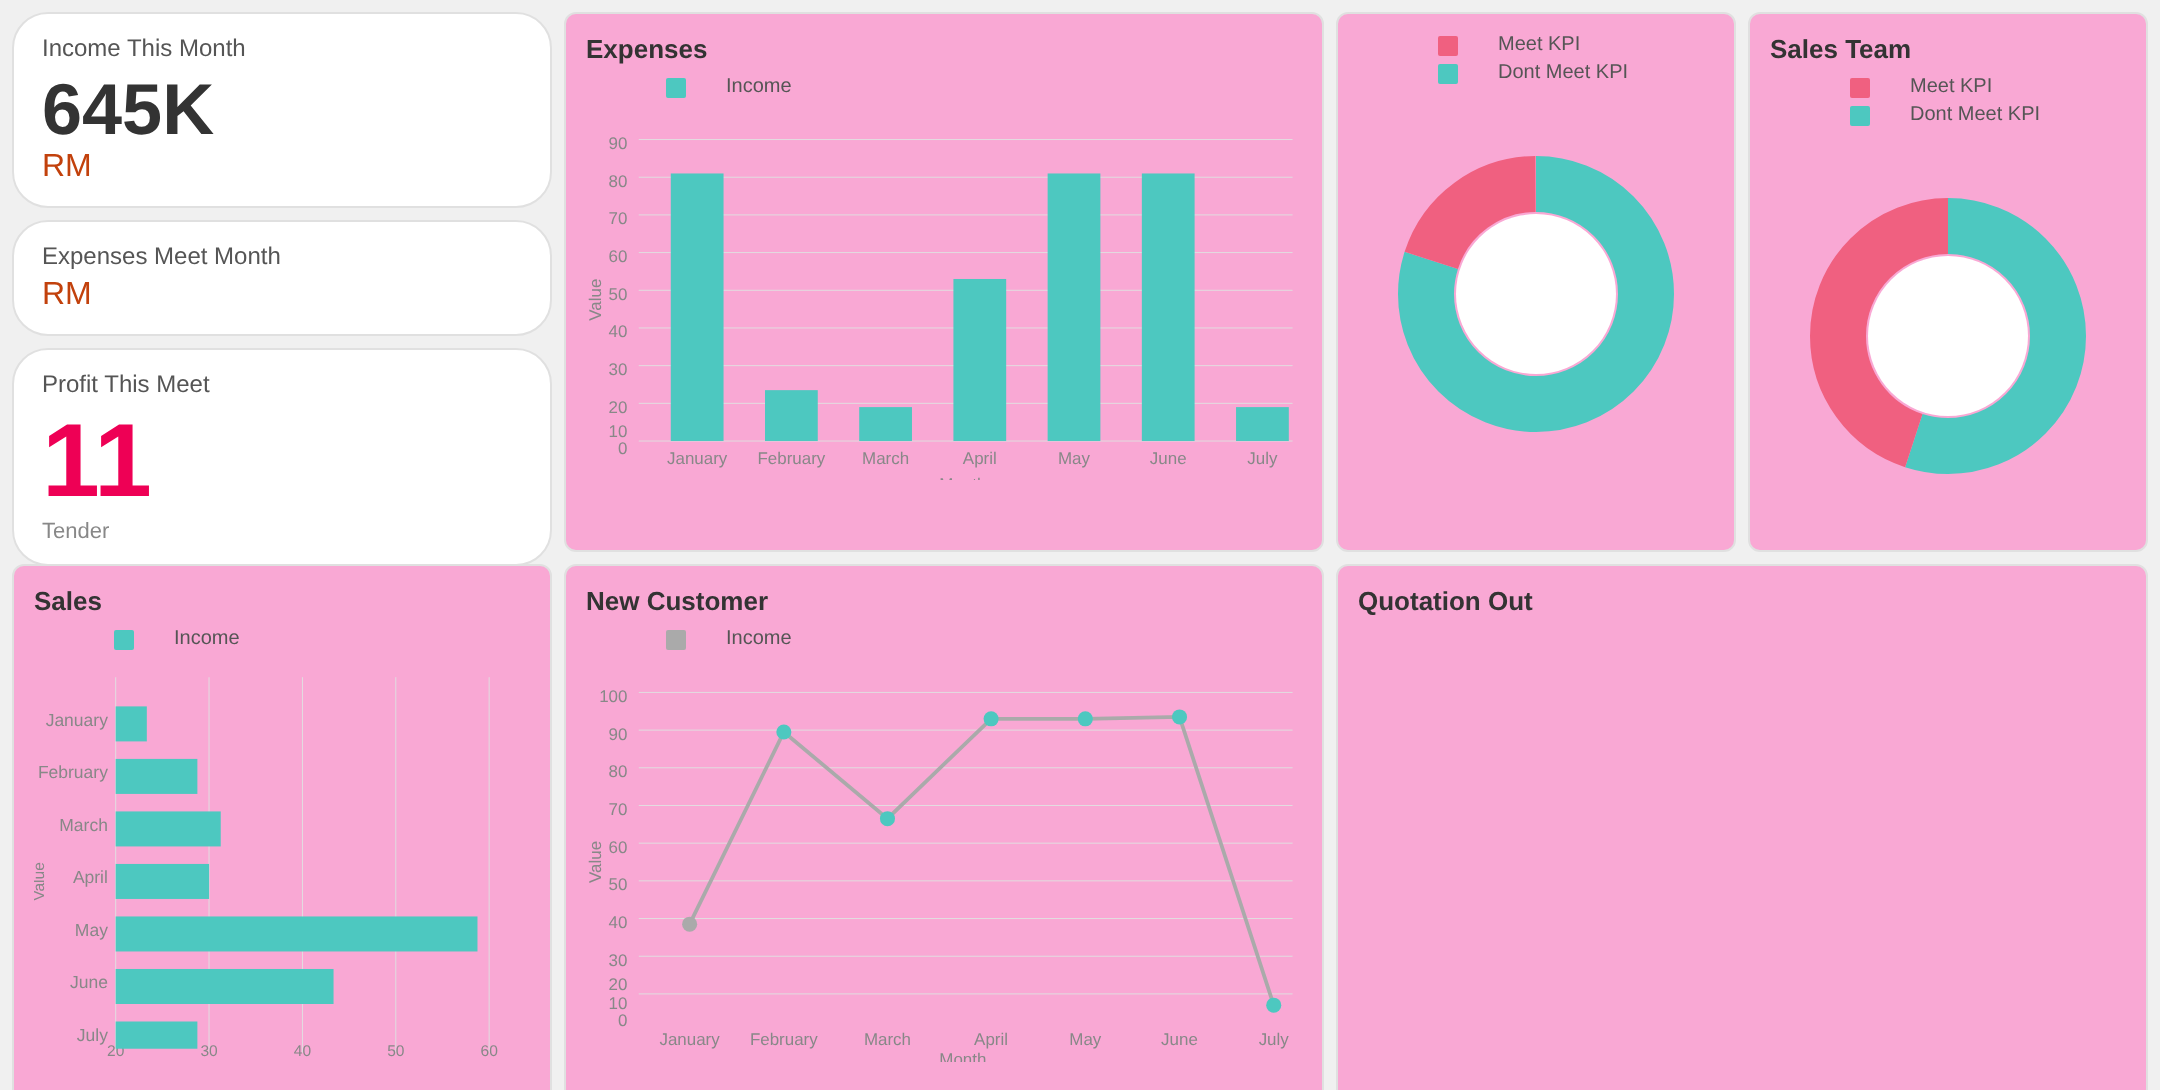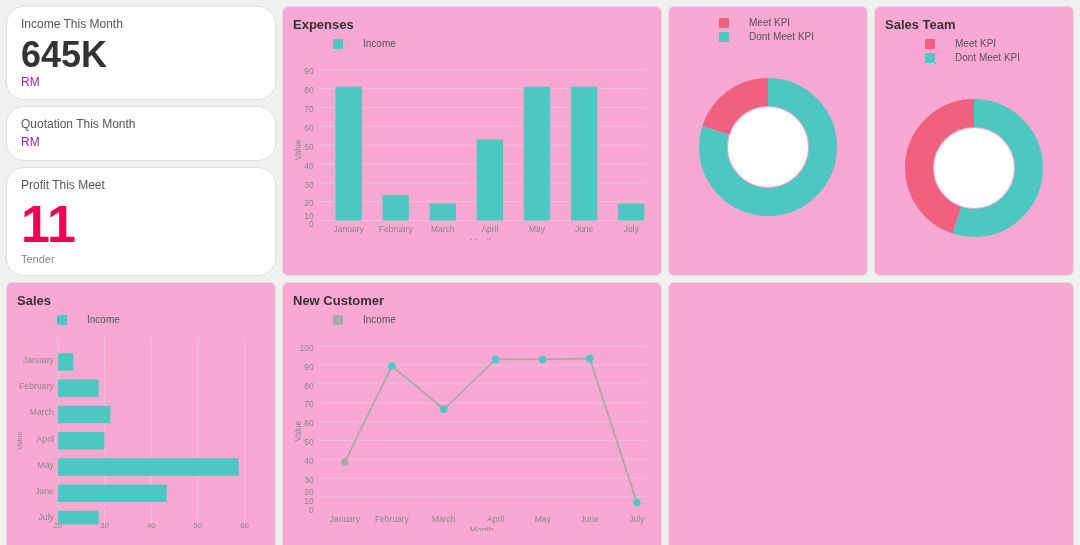--- a/index.html
+++ b/index.html
@@ -7,21 +7,21 @@
     
     .dashboard { display: grid; grid-template-columns: 270px 1fr 200px 200px; grid-template-rows: 270px 275px; gap: 0; padding: 6px; gap: 6px; }
     
     .card { background: #f9a8d4; border-radius: 6px; padding: 10px; border: 1px solid #e0e0e0; }
     
     
     .left-col { grid-column: 1; grid-row: 1; display: flex; flex-direction: column; gap: 6px; }
     .stat-card { background: #fff; border-radius: 18px; padding: 10px 14px; border: 1px solid #e0e0e0; flex: 1; }
     .stat-label { font-size: 12px; color: #555; margin-bottom: 4px; }
     .stat-value { font-size: 36px; font-weight: bold; color: #333; line-height: 1.1; }
-    .stat-unit { font-size: 12px; color: #a21caf; }
+    .stat-unit { font-size: 16px; color: #c2410c; }
     .stat-value.red { color: #e05; font-size: 52px; }
     .stat-sub { font-size: 11px; color: #888; }
 
     
     .expenses-card { grid-column: 2; grid-row: 1; }
     
     
     .marketing-card { grid-column: 3; grid-row: 1; }
     .sales-team-card { grid-column: 4; grid-row: 1; }
     
@@ -50,21 +50,21 @@
 
 <div class="dashboard">
 
   <div class="left-col">
     <div class="stat-card">
       <div class="stat-label">Income This Month</div>
       <div class="stat-value">645K</div>
       <div class="stat-unit">RM</div>
     </div>
     <div class="stat-card">
-      <div class="stat-label">Quotation This Month</div>
+      <div class="stat-label">Expenses Meet Month</div>
       <div class="stat-unit">RM</div>
     </div>
     <div class="stat-card">
       <div class="stat-label">Profit This Meet</div>
       <div class="stat-value red">11</div>
       <div class="stat-sub">Tender</div>
     </div>
   </div>
 
   <div class="card expenses-card">
@@ -269,14 +269,15 @@
       <text x="215" y="197" font-size="9" fill="#888" text-anchor="middle">April</text>
       <text x="265" y="197" font-size="9" fill="#888" text-anchor="middle">May</text>
       <text x="315" y="197" font-size="9" fill="#888" text-anchor="middle">June</text>
       <text x="365" y="197" font-size="9" fill="#888" text-anchor="middle">July</text>
 
       <text x="200" y="208" font-size="9" fill="#888" text-anchor="middle">Month</text>
     </svg>
   </div>
 
   <div class="card quotation-card" style="grid-column:3/5; grid-row:2;">
+    <div class="chart-title">Quotation Out</div>
   </div>
 </div>
 
 </body></html>

